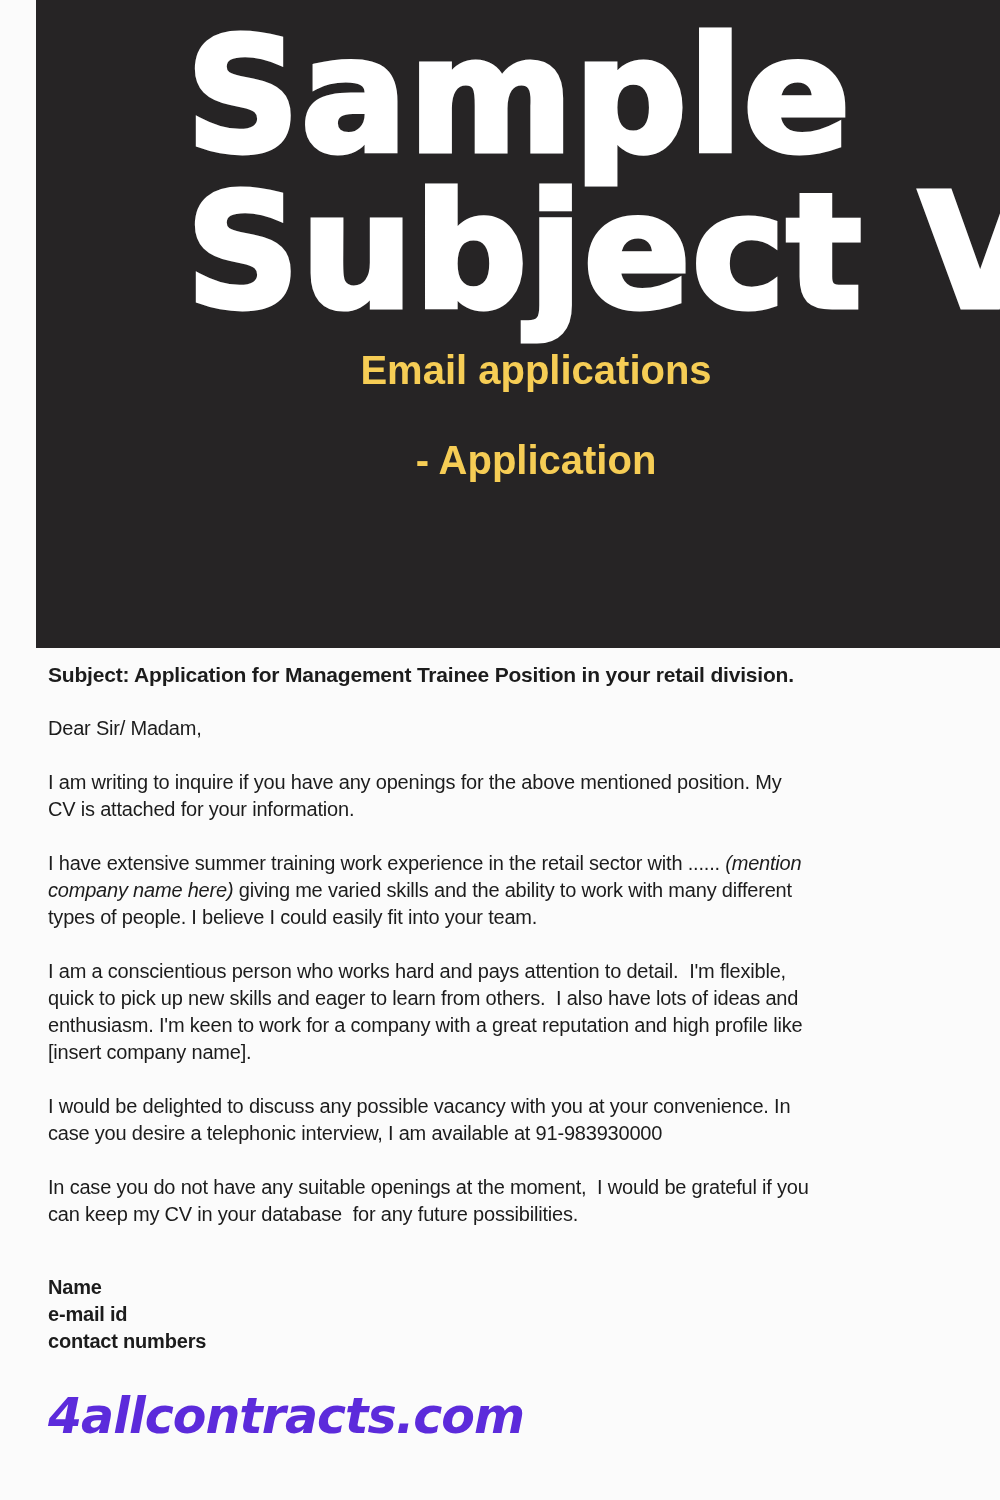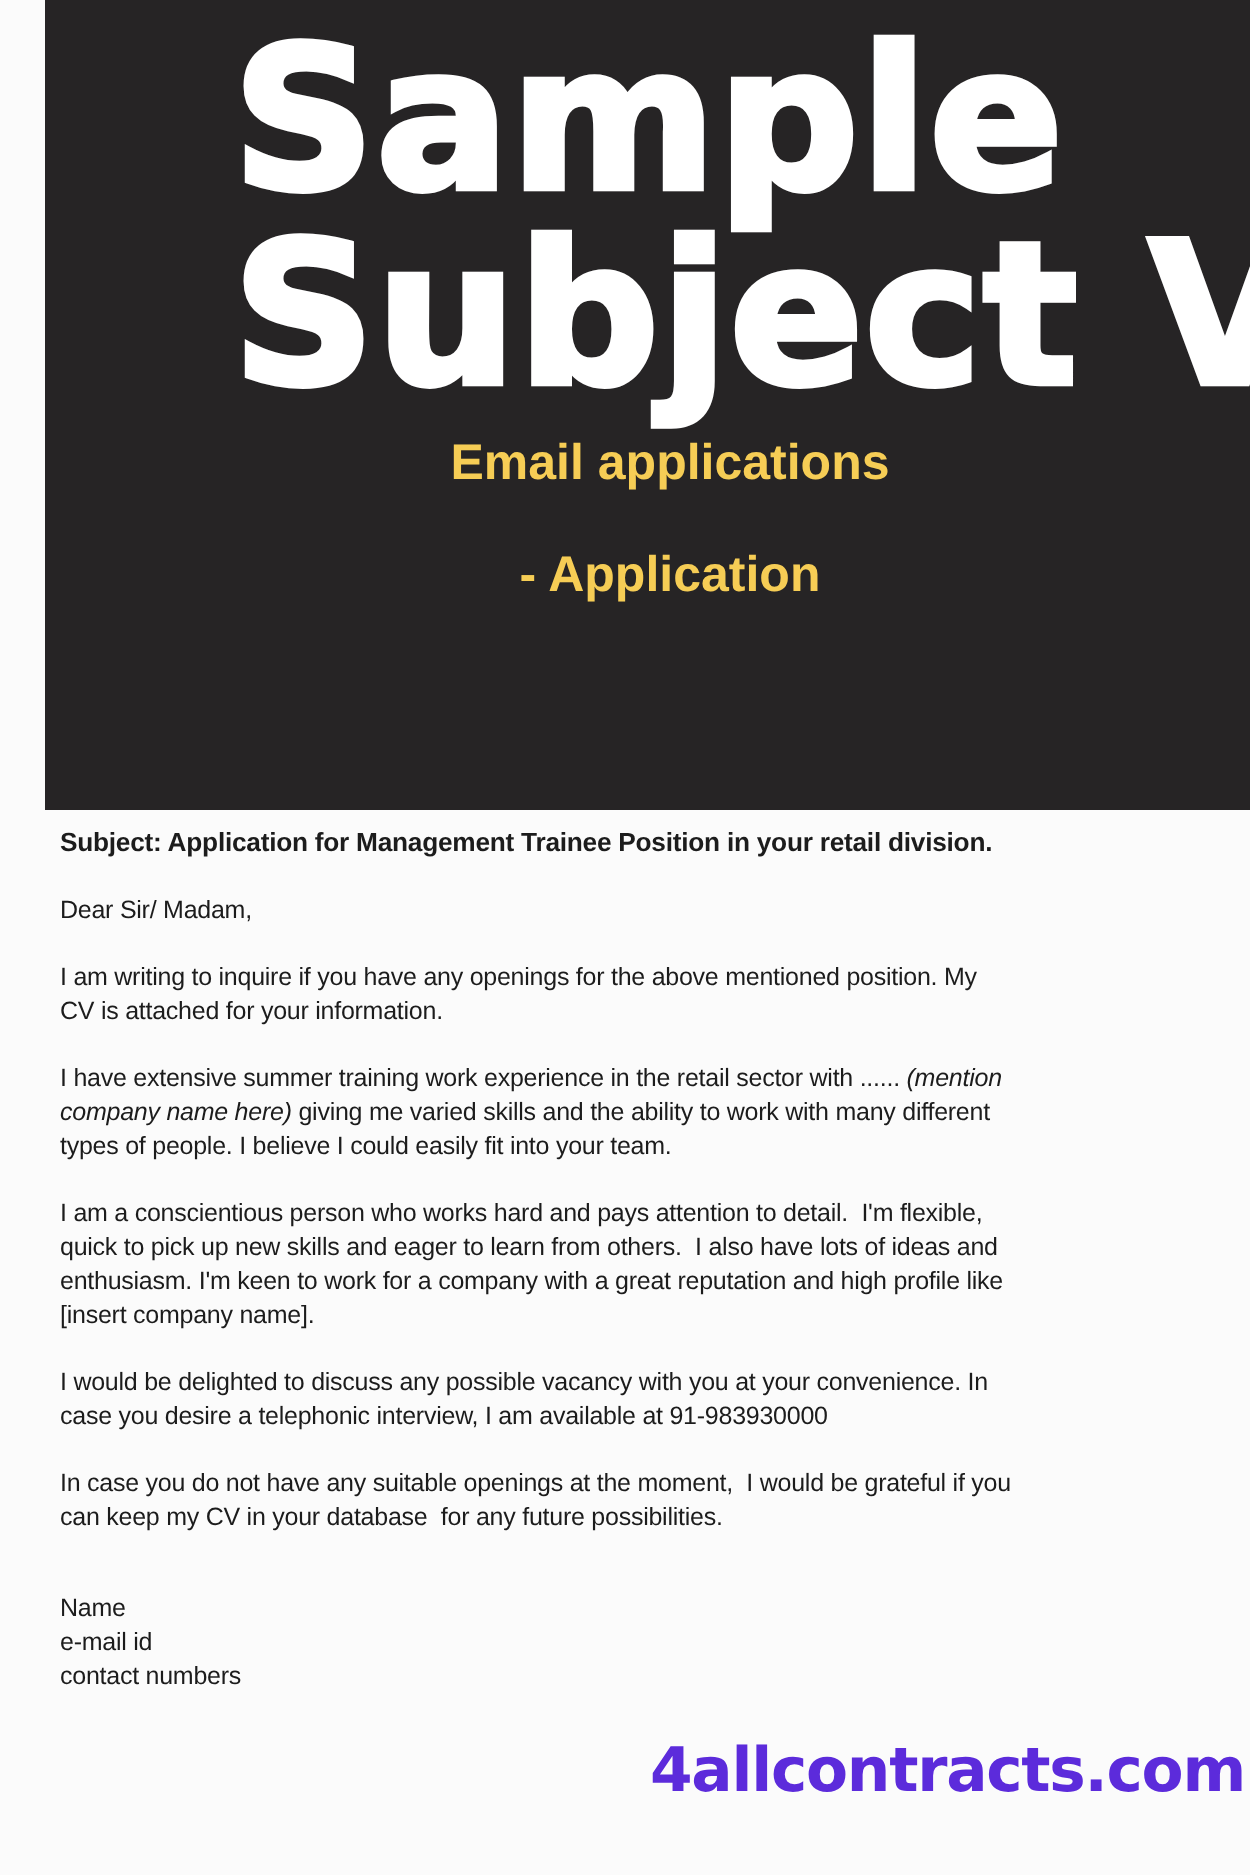--- a/index.html
+++ b/index.html
@@ -53,24 +53,25 @@
     font-weight:bold;
     font-size:21px;
     margin:0 0 27px 0;
     white-space:pre-wrap;
   }
   .para{
     margin:0 0 27px 0;
     white-space:pre-wrap;
   }
   .para em{font-style:italic;}
-  .signature{margin-top:46px;}
+  .signature{margin-top:46px;font-weight:bold;}
   .footer{
-    text-align:right;
+    text-align:left;
     margin-top:48px;
+    font-style:italic;
   }
   .site{
     color:var(--footer,#5c2bdb);
     font-family:"DejaVu Sans",sans-serif;
     font-weight:bold;
     font-size:49px;
     letter-spacing:-1px;
   }
 </style>
 </head>

